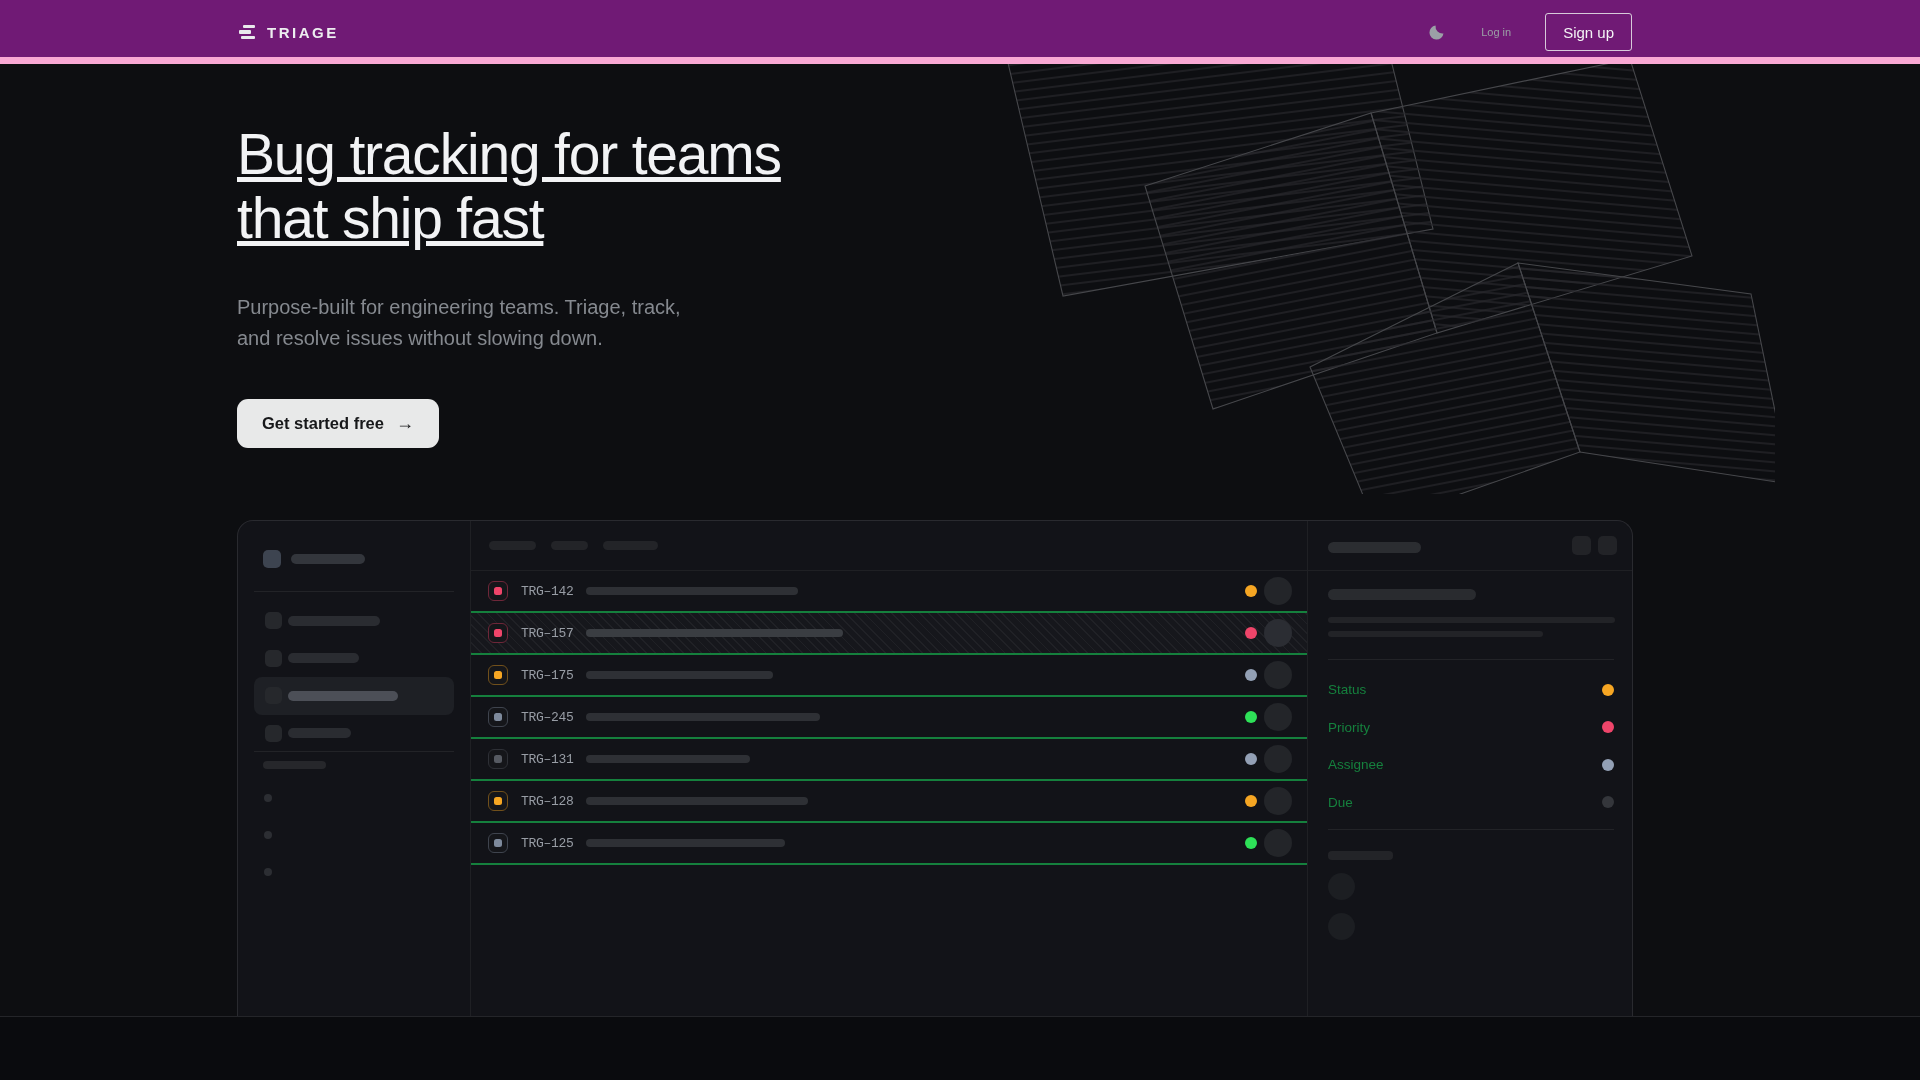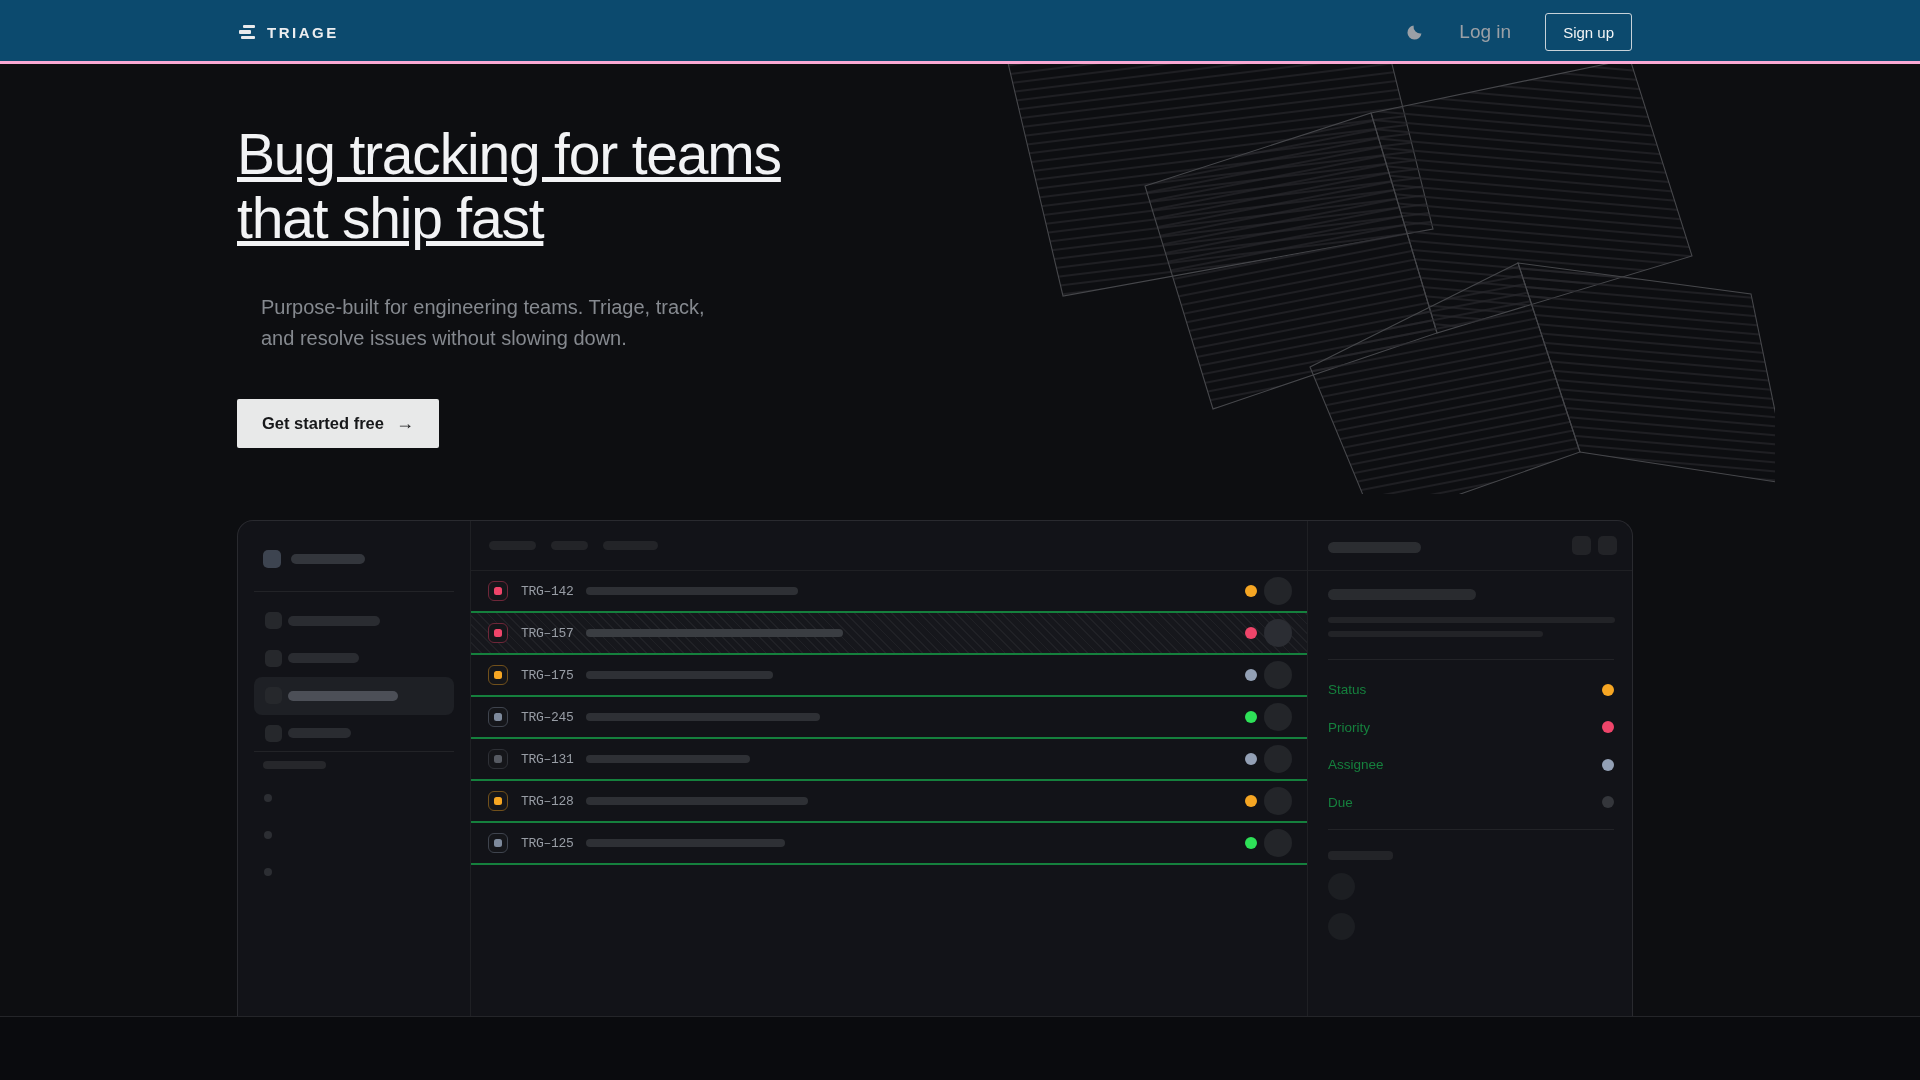--- a/index.html
+++ b/index.html
@@ -2,44 +2,44 @@
 <html><head>
 <meta charset="utf-8">
 <style>
   * { margin:0; padding:0; box-sizing:border-box; }
   html,body { width:1920px; height:1080px; background:#0D0E11; overflow:hidden;
               font-family:"Liberation Sans", sans-serif; }
   .page { position:relative; width:1920px; height:1080px; background:#0D0E11; }
 
   
   .site-header { position:absolute; top:0; left:0; width:1920px; height:64px;
-                 border-bottom:3px solid #f9a8d4; background:#0c4a6e; z-index:30; }
+                 border-bottom:7px solid #f9a8d4; background:#701a75; z-index:30; }
   .brand { position:absolute; left:237px; top:0; height:64px; display:flex; align-items:center; gap:10px; }
   .logo-mark { width:20px; height:20px; position:relative; }
   .logo-mark i { position:absolute; height:3.4px; border-radius:1px; background:#E9EAEC; display:block; }
   .logo-mark i:nth-child(1){ top:3px;  left:6px; width:12px; }
   .logo-mark i:nth-child(2){ top:8.3px; left:2px; width:12px; }
   .logo-mark i:nth-child(3){ top:13.6px; left:4px; width:14px; }
   .brand-name { color:#EDEEF0; font-size:15px; font-weight:700; letter-spacing:2.5px; }
   .header-nav { position:absolute; right:288px; top:0; height:64px; display:flex; align-items:center; gap:34px; }
   .moon-btn { width:22px; height:22px; display:flex; align-items:center; justify-content:center; cursor:pointer; }
-  .login-link { color:#9BA0A6; font-size:19px; cursor:pointer; }
+  .login-link { color:#9BA0A6; font-size:11px; cursor:pointer; }
   .signup-btn { height:38px; padding:0 17px; display:flex; align-items:center;
                 border:1px solid rgba(233,234,236,0.85); border-radius:3px;
                 color:#F4F5F6; font-size:15px; background:transparent; cursor:pointer; }
 
   
   .hero { position:absolute; top:64px; left:0; width:1920px; height:952px; overflow:hidden; }
   .wireframe-art { position:absolute; left:985px; top:0; width:790px; height:430px; pointer-events:none; }
   .hero-title { position:absolute; left:237px; top:58px; color:#F2F3F5; font-size:57px;
                 line-height:64px; font-weight:500; letter-spacing:-1.2px; z-index:5;text-decoration:underline; }
   .hero-subtitle { position:absolute; left:237px; top:228px; width:478px; color:#85898F;
-                   font-size:20px; line-height:30.5px; z-index:5;margin-left:24px; }
+                   font-size:20px; line-height:30.5px; z-index:5; }
   .cta-btn { position:absolute; left:237px; top:335px; height:49px; padding:0 25px;
-             background:#E8E9E9; border:none; border-radius:2px; display:flex; align-items:center;
+             background:#E8E9E9; border:none; border-radius:11px; display:flex; align-items:center;
              gap:12px; color:#17181A; font-size:16.5px; font-weight:600; cursor:pointer; z-index:5;
              font-family:"Liberation Sans", sans-serif; }
   .cta-arrow { font-size:18px; font-weight:400; }
 
   
   .app-panel { position:absolute; left:237px; top:456px; width:1396px; height:497px;
                background:#121318; border:1px solid #292A2F; border-bottom:none;
                border-radius:16px 16px 0 0; display:flex; z-index:10; overflow:hidden; }
 
   

